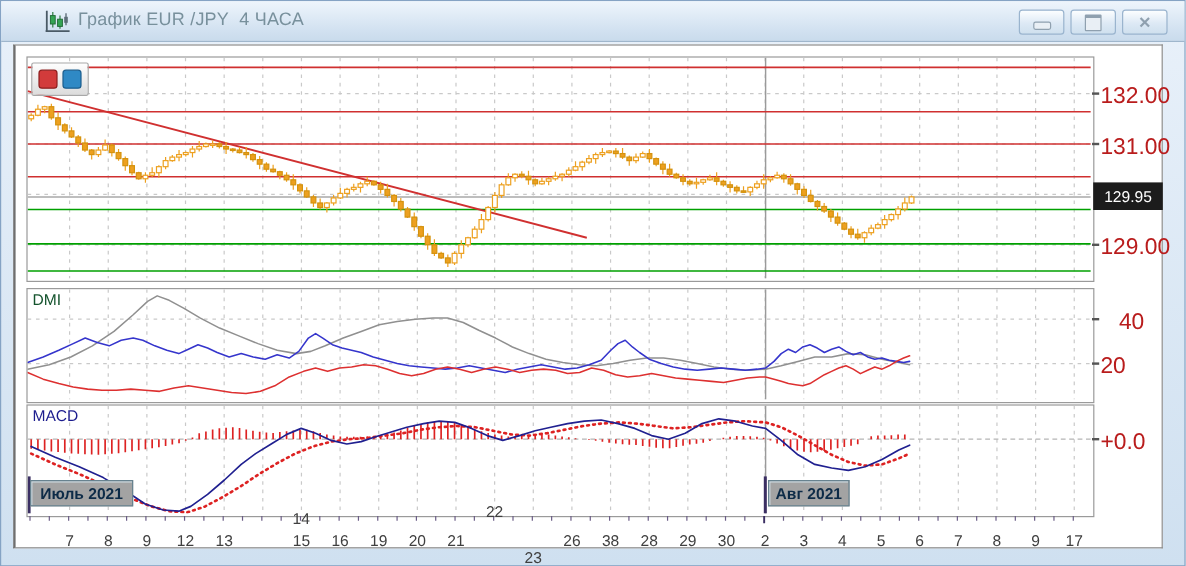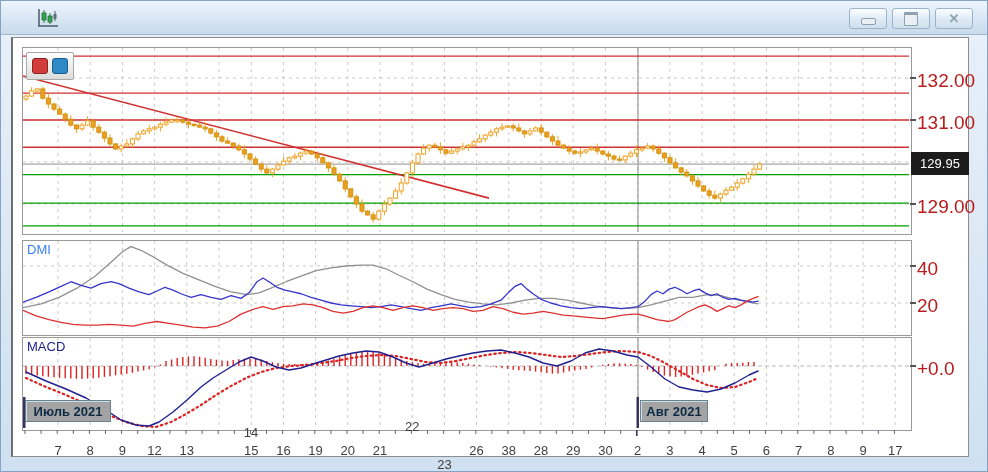--- a/index.html
+++ b/index.html
@@ -21,21 +21,21 @@
   .glyph-max{width:12px;height:10px;background:#e9eff5;border:1px solid #8fa0af;border-top-width:3px;border-radius:1px;}
   .glyph-close{color:#8fa0af;font-size:13px;font-weight:bold;line-height:1;}
   .client{position:absolute;left:10px;top:36px;width:958px;height:420px;background:#ffffff;
           border:1px solid #8d8d8d;border-left:2px solid #6f6f6f;box-sizing:border-box;}
   .panel{position:absolute;background:#fff;border:1px solid #9a9a9a;}
   .panel svg{display:block;}
   #panel-price{left:21px;top:46px;width:888px;height:186px;}
   #panel-dmi{left:21px;top:239px;width:888px;height:94px;}
   #panel-macd{left:21px;top:336px;width:888px;height:92px;}
   .panel-label{position:absolute;font-size:13px;pointer-events:none;}
-  #dmi-label{left:26px;top:241px;color:#3b82f6;}
+  #dmi-label{left:26px;top:241px;color:#14532d;}
   #macd-label{left:26px;top:338px;color:#1c1c8e;}
   .mini-toolbar{position:absolute;left:25px;top:51px;width:46px;height:26px;
                 background:linear-gradient(#fefefe,#dcdcdc);border:1px solid #a8a8a8;
                 border-radius:2px;display:flex;align-items:center;justify-content:center;gap:4px;}
   .mini-btn{width:16px;height:16px;border-radius:3px;box-sizing:border-box;}
   .mini-btn.red{background:#d23b3b;border:1px solid #8d1f1f;}
   .mini-btn.blue{background:#2f89c5;border:1px solid #1b5e8e;}
   .axis-label{position:absolute;left:916px;width:52px;font-size:19px;color:#b91c1c;}
   .axis-tick{position:absolute;left:909px;width:6px;height:2px;background:#555;}
   .price-badge{position:absolute;left:910px;top:151px;width:58px;height:23px;background:#1c1c1c;
@@ -57,20 +57,21 @@
     <svg class="title-icon" viewBox="0 0 22 20">
       <line x1="2" y1="1" x2="2" y2="18" stroke="#4a5a66" stroke-width="1.5"></line>
       <line x1="1" y1="18" x2="21" y2="18" stroke="#4a5a66" stroke-width="1.5"></line>
       <line x1="7" y1="2" x2="7" y2="15" stroke="#2d7a40" stroke-width="1"></line>
       <rect x="5" y="5" width="4" height="7" fill="#35a454" stroke="#226b37" stroke-width="0.8"></rect>
       <line x1="13" y1="5" x2="13" y2="16" stroke="#2d7a40" stroke-width="1"></line>
       <rect x="11" y="8" width="4" height="6" fill="#35a454" stroke="#226b37" stroke-width="0.8"></rect>
       <line x1="18" y1="3" x2="18" y2="13" stroke="#4a5a66" stroke-width="1"></line>
       <rect x="16.5" y="6" width="3" height="5" fill="#5d6d78"></rect>
     </svg>
+    <span class="title-text">График EUR /JPY  4 ЧАСА</span>
     <div class="winbtns">
       <div class="winbtn">
           <div class="glyph-min"></div>
         </div>
       <div class="winbtn">
           <div class="glyph-max"></div>
         </div>
       <div class="winbtn">
           <span class="glyph-close">✕</span>
         </div>
@@ -662,21 +663,21 @@
       <line x1="872.4000000000008" y1="0" x2="872.4000000000008" y2="4" stroke="#6b5d86" stroke-width="1"></line>
     </svg>
 
   <div id="labels-layer">
       <span class="axis-label" style="left: 916px; top: 69px;">132.00</span>
       <div class="axis-tick" style="top: 76px;"></div>
       <span class="axis-label" style="left: 916px; top: 111px;">131.00</span>
       <div class="axis-tick" style="top: 118px;"></div>
       <span class="axis-label" style="left: 916px; top: 195px;">129.00</span>
       <div class="axis-tick" style="top: 202px;"></div>
-      <span class="axis-label" style="left: 916px; top: 257px;">40</span>
+      <span class="axis-label" style="left: 916px; top: 257px; text-align: center;">40</span>
       <div class="axis-tick" style="top: 264px;"></div>
       <span class="axis-label" style="left: 916px; top: 294px;">20</span>
       <div class="axis-tick" style="top: 301px;"></div>
       <span class="axis-label" style="left: 916px; top: 357px;">+0.0</span>
       <div class="axis-tick" style="top: 364px;"></div>
       <span class="day-label" style="left: 42px; top: 442px;">7</span>
       <span class="day-label" style="left: 74.2px; top: 442px;">8</span>
       <span class="day-label" style="left: 106.4px; top: 442px;">9</span>
       <span class="day-label" style="left: 138.6px; top: 442px;">12</span>
       <span class="day-label" style="left: 170.8px; top: 442px;">13</span>

